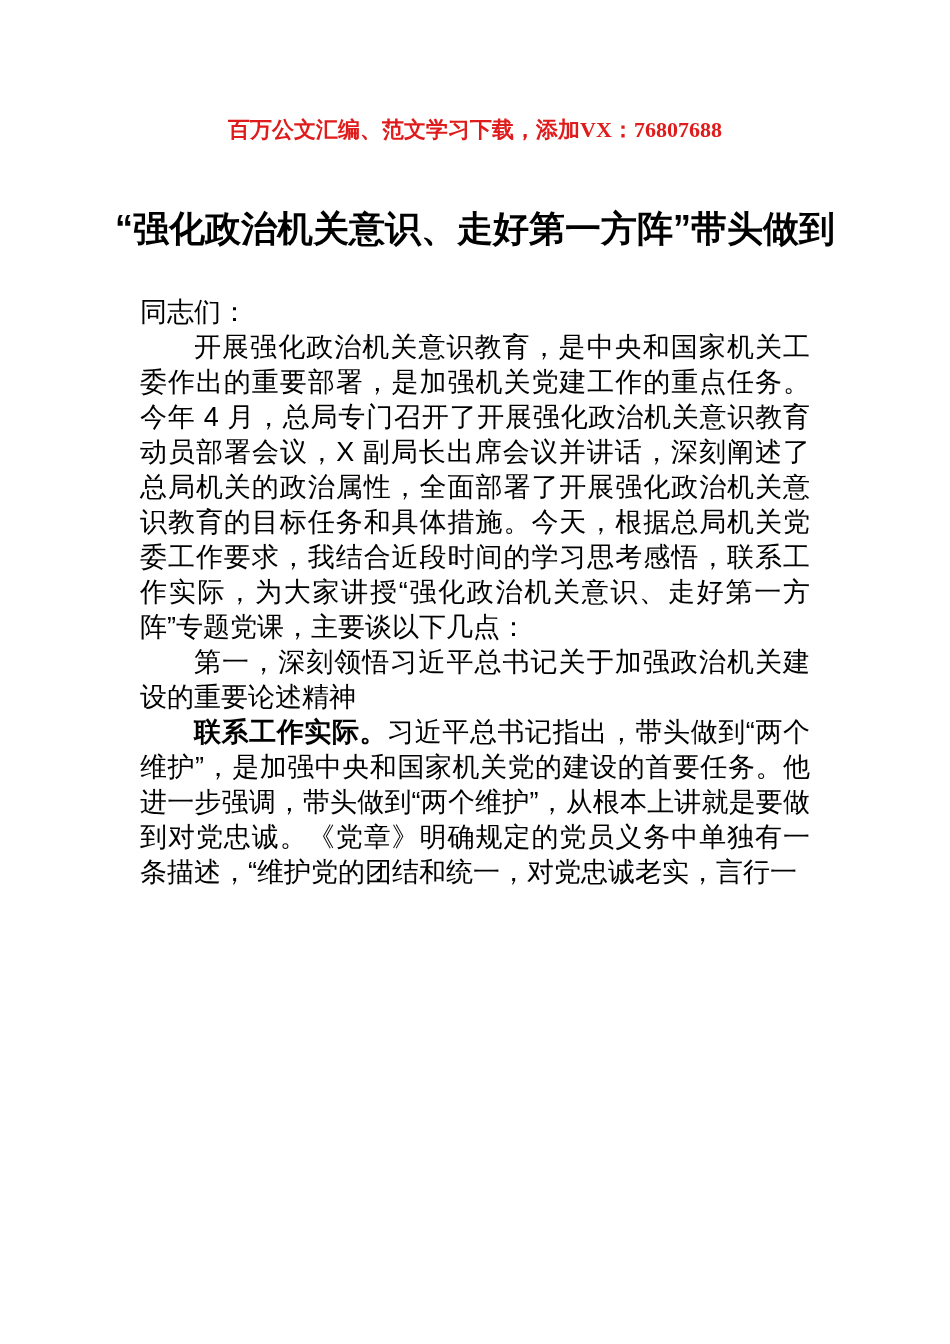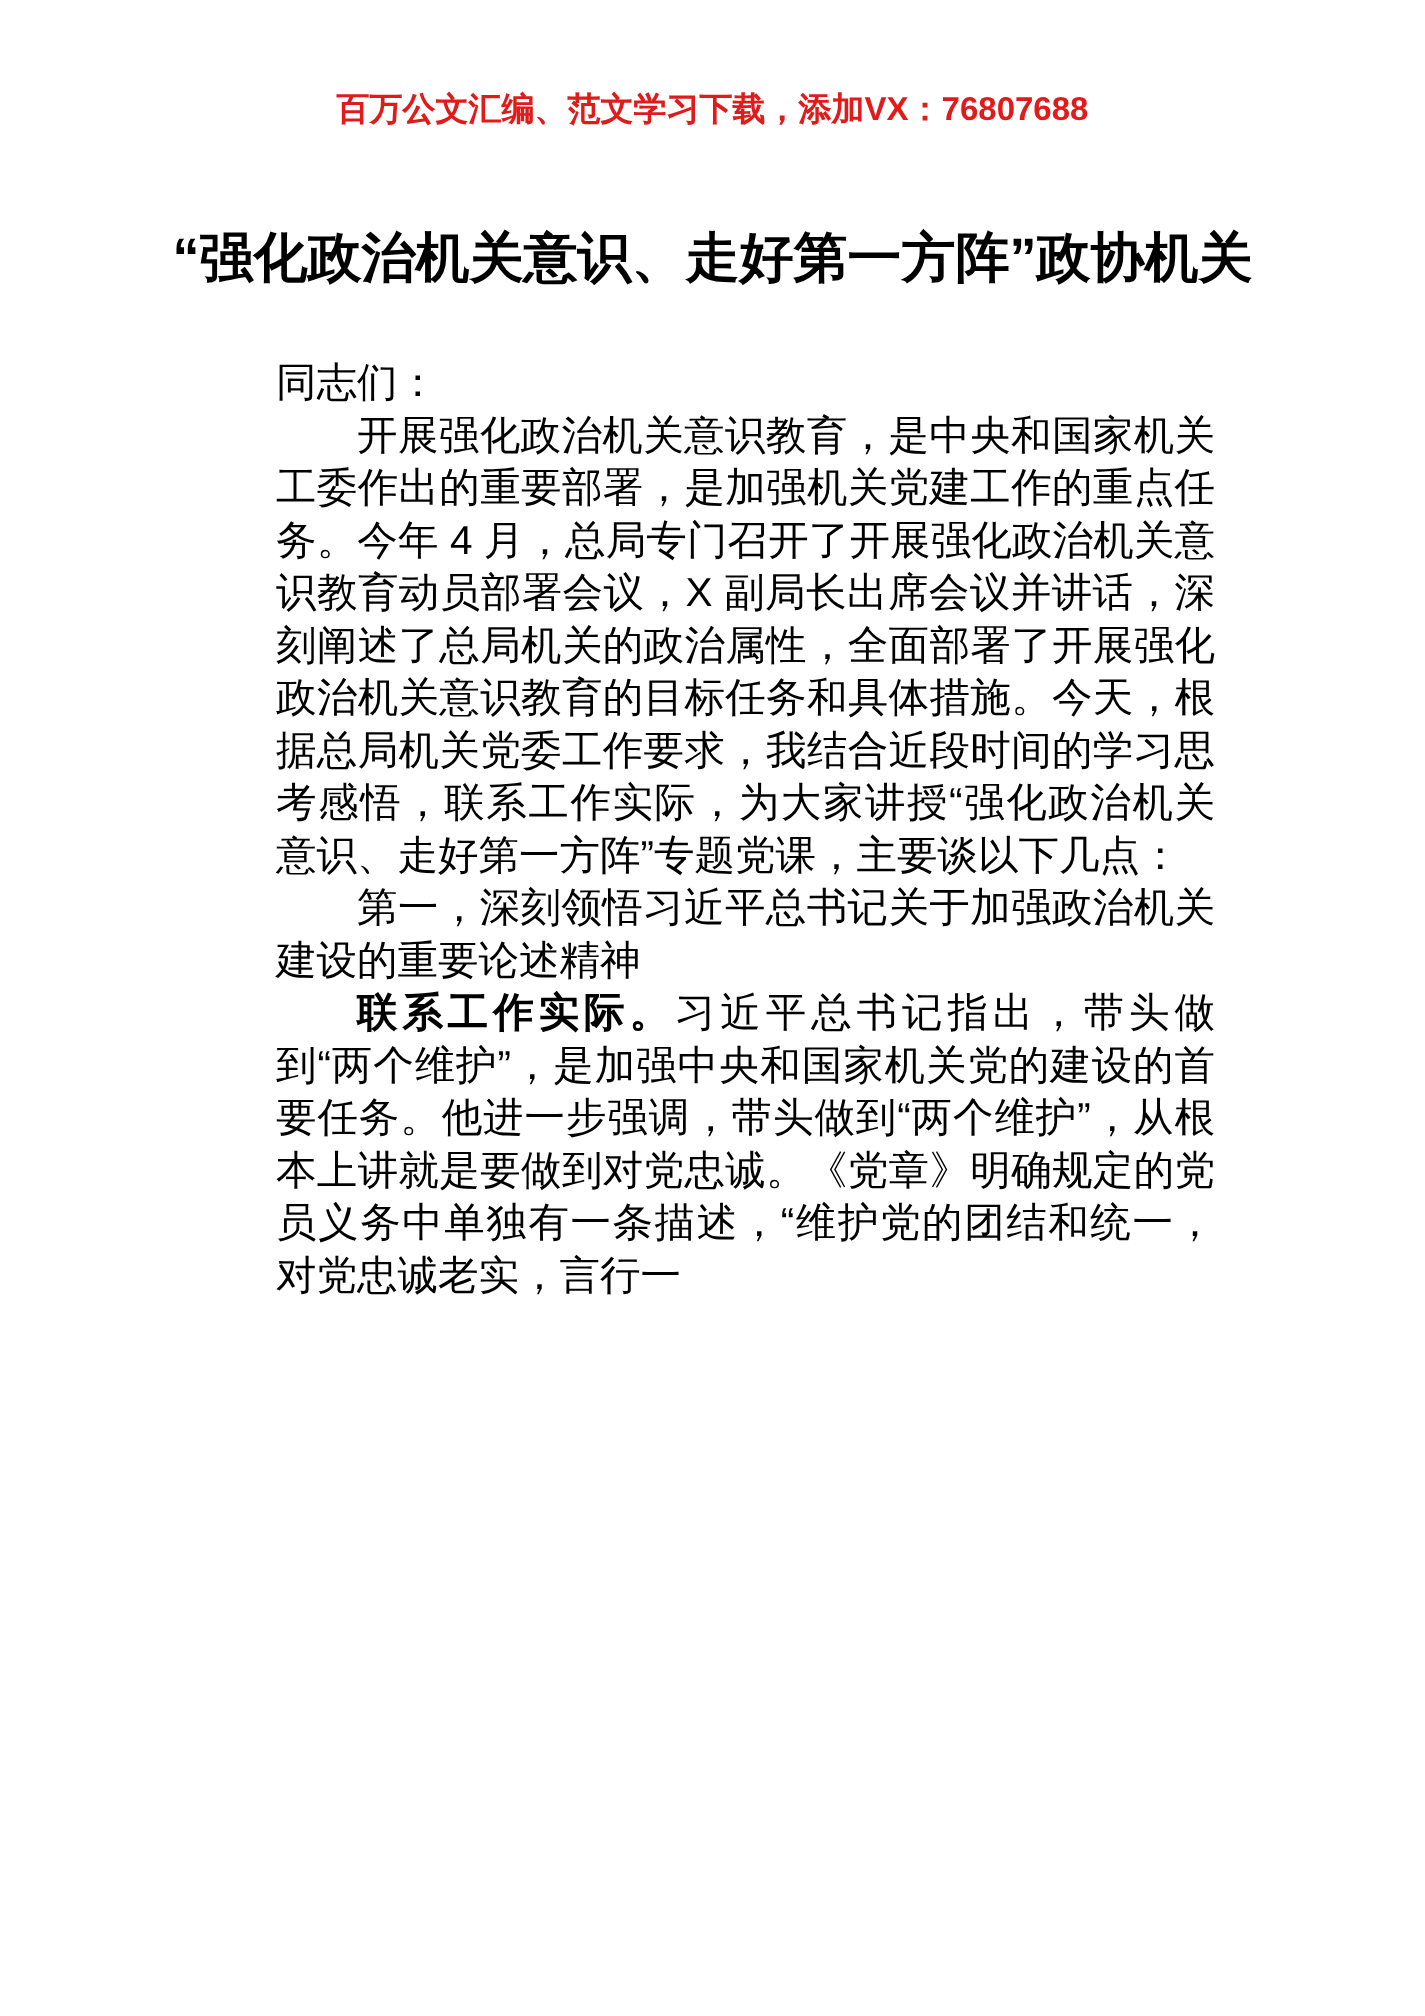--- a/index.html
+++ b/index.html
@@ -8,55 +8,55 @@
     position: relative;
     width: 950px;
     height: 1344px;
     margin: 0 auto;
     background: #ffffff;
     overflow: hidden;
     color: #000000;
     font-family: "Liberation Serif", "DejaVu Serif", serif;
   }
   .promo {
-    padding-top: 60px;
+    padding-top: 117px;
     text-align: center;
     font-size: 22px;
     line-height: 26px;
     font-weight: 700;
-    font-family: Liberation Sans, sans-serif;
+    font-family: Liberation Serif, serif;
   }
   .doc-title {
     width: 720px;
     margin: 50px auto 0;
     text-align: center;
     font-size: 36px;
     line-height: 72px;
     font-weight: 700;
     font-family: "Liberation Sans", "DejaVu Sans", sans-serif;
   }
   .doc-body {
     width: 670px;
     margin: 30px auto 0;
     font-size: 27px;
     line-height: 35px;
     text-align: justify;
     font-family: "Liberation Sans", "DejaVu Sans", sans-serif;
   }
-  .doc-body p { text-indent: 2em; margin-left: 44px; }
+  .doc-body p { text-indent: 2em; }
   .doc-body p.greeting { text-indent: 0; }
   .doc-body .bold { font-weight: 700; }
 </style>
 </head>
 <body>
 
 <div class="page">
   <div class="promo" style="color: rgb(224, 27, 27);">百万公文汇编、范文学习下载，添加VX：76807688</div>
 
-  <h1 class="doc-title">“强化政治机关意识、走好第一方阵”政协机关</h1>
+  <h1 class="doc-title">“强化政治机关意识、走好第一方阵”带头做到</h1>
 
   <div class="doc-body">
     <p class="greeting">同志们：</p>
     <div id="paragraphs">
         <p><span>开展强化政治机关意识教育，是中央和国家机关工委作出的重要部署，是加强机关党建工作的重点任务。今年 4 月，总局专门召开了开展强化政治机关意识教育动员部署会议，X 副局长出席会议并讲话，深刻阐述了总局机关的政治属性，全面部署了开展强化政治机关意识教育的目标任务和具体措施。今天，根据总局机关党委工作要求，我结合近段时间的学习思考感悟，联系工作实际，为大家讲授“强化政治机关意识、走好第一方阵”专题党课，主要谈以下几点：</span></p>
         <p><span>第一，深刻领悟习近平总书记关于加强政治机关建设的重要论述精神</span></p>
         <p><span class="bold">联系工作实际。</span><span>习近平总书记指出，带头做到“两个维护”，是加强中央和国家机关党的建设的首要任务。他进一步强调，带头做到“两个维护”，从根本上讲就是要做到对党忠诚。《党章》明确规定的党员义务中单独有一条描述，“维护党的团结和统一，对党忠诚老实，言行一</span></p>
       </div>
   </div>
 </div>

